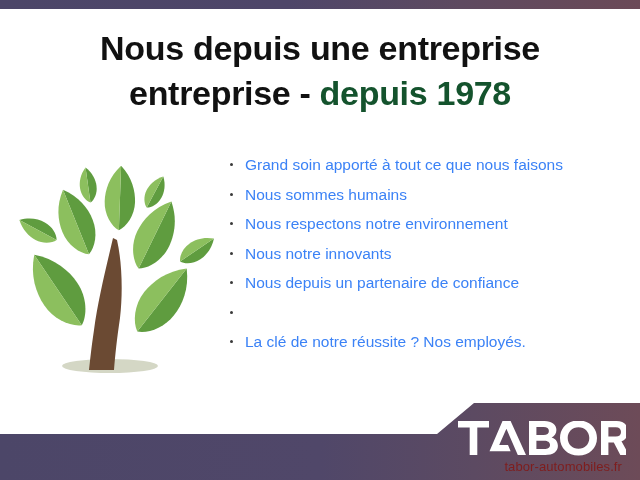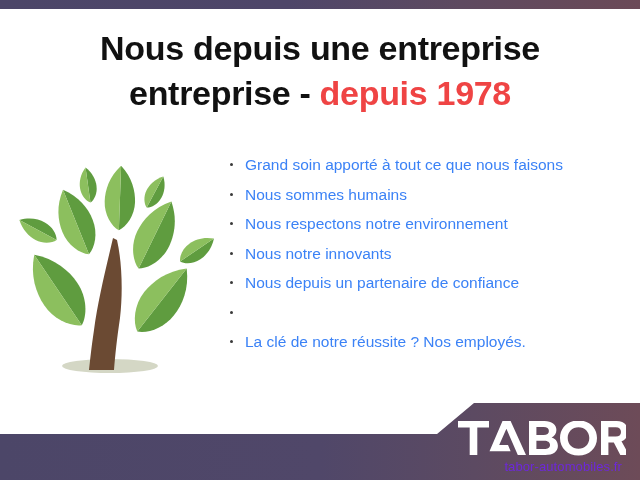--- a/index.html
+++ b/index.html
@@ -44,21 +44,21 @@
     font-weight: bold;
     line-height: 1.32;
     color: #111111;
     letter-spacing: -0.3px;
   }
   .headline-line {
     display: block;
     white-space: nowrap;
   }
   .headline .accent {
-    color: #ef4444;
+    color: #14532d;
   }
   .headline .spacer {
     display: inline-block;
     width: 9px;
   }
 
   
   .bullets {
     position: absolute;
     left: 228px;
@@ -123,21 +123,21 @@
   }
   .logo-mark {
     display: block;
     width: 168px;
     height: 36px;
     margin: 0 0 2px auto;
   }
   .logo-url {
     display: block;
     font-size: 13px;
-    color: #6d28d9;
+    color: #7f1d1d;
     letter-spacing: 0.1px;
     text-align: right;
     padding-right: 4px;
   }
 </style>
 </head>
 <body>
 
 <div class="slide">
 

